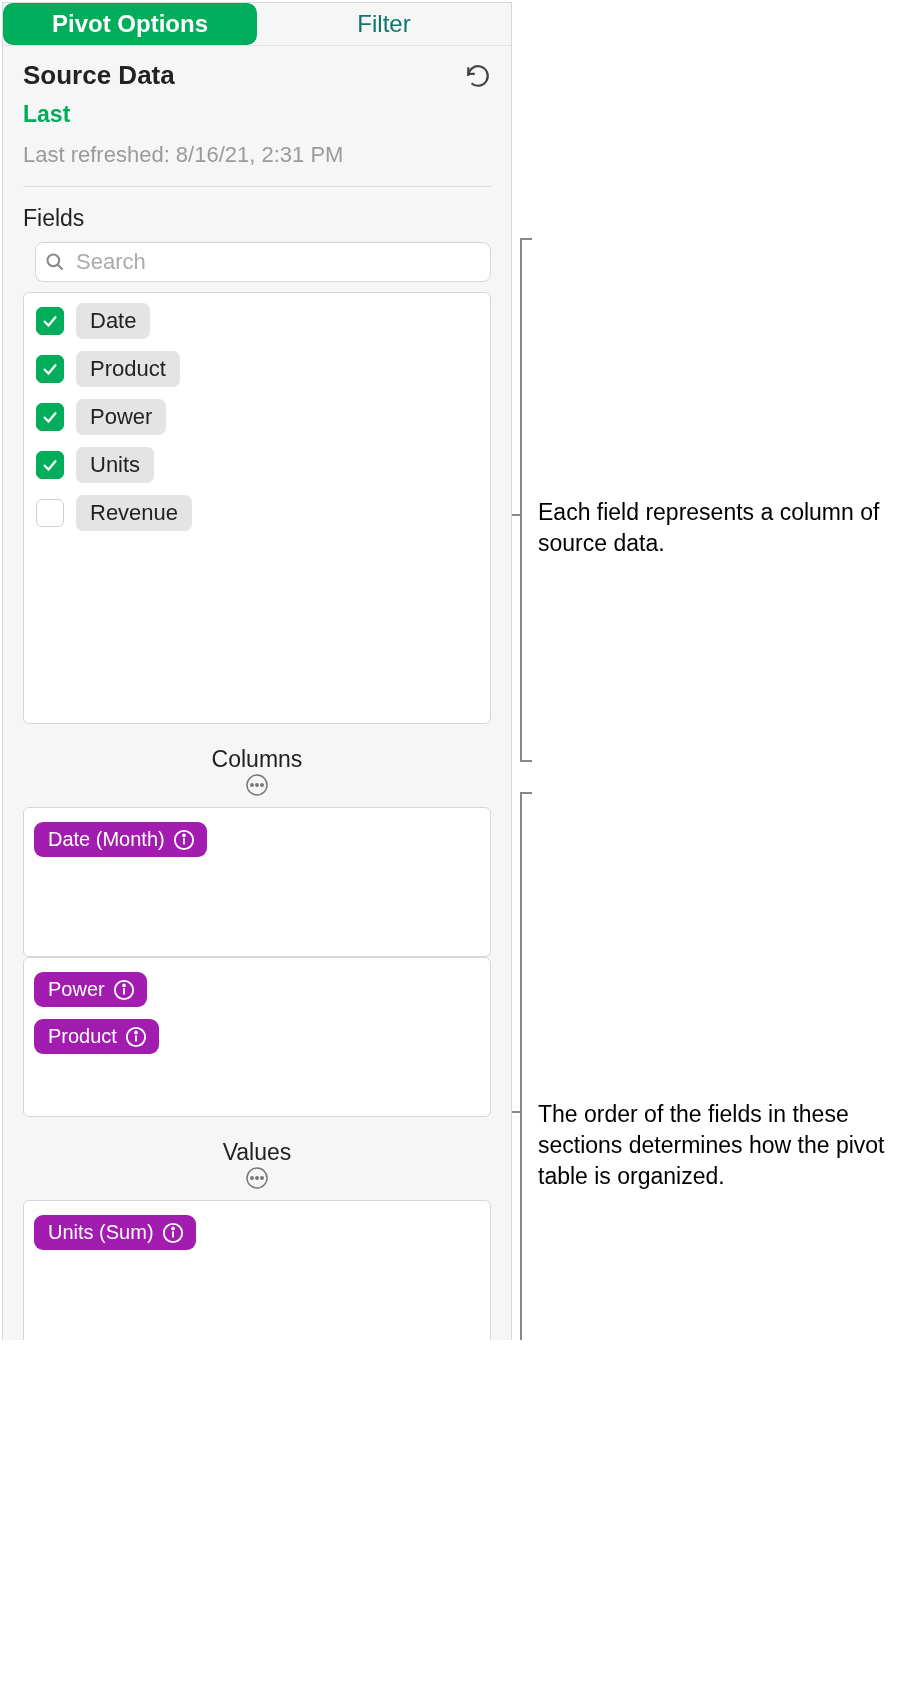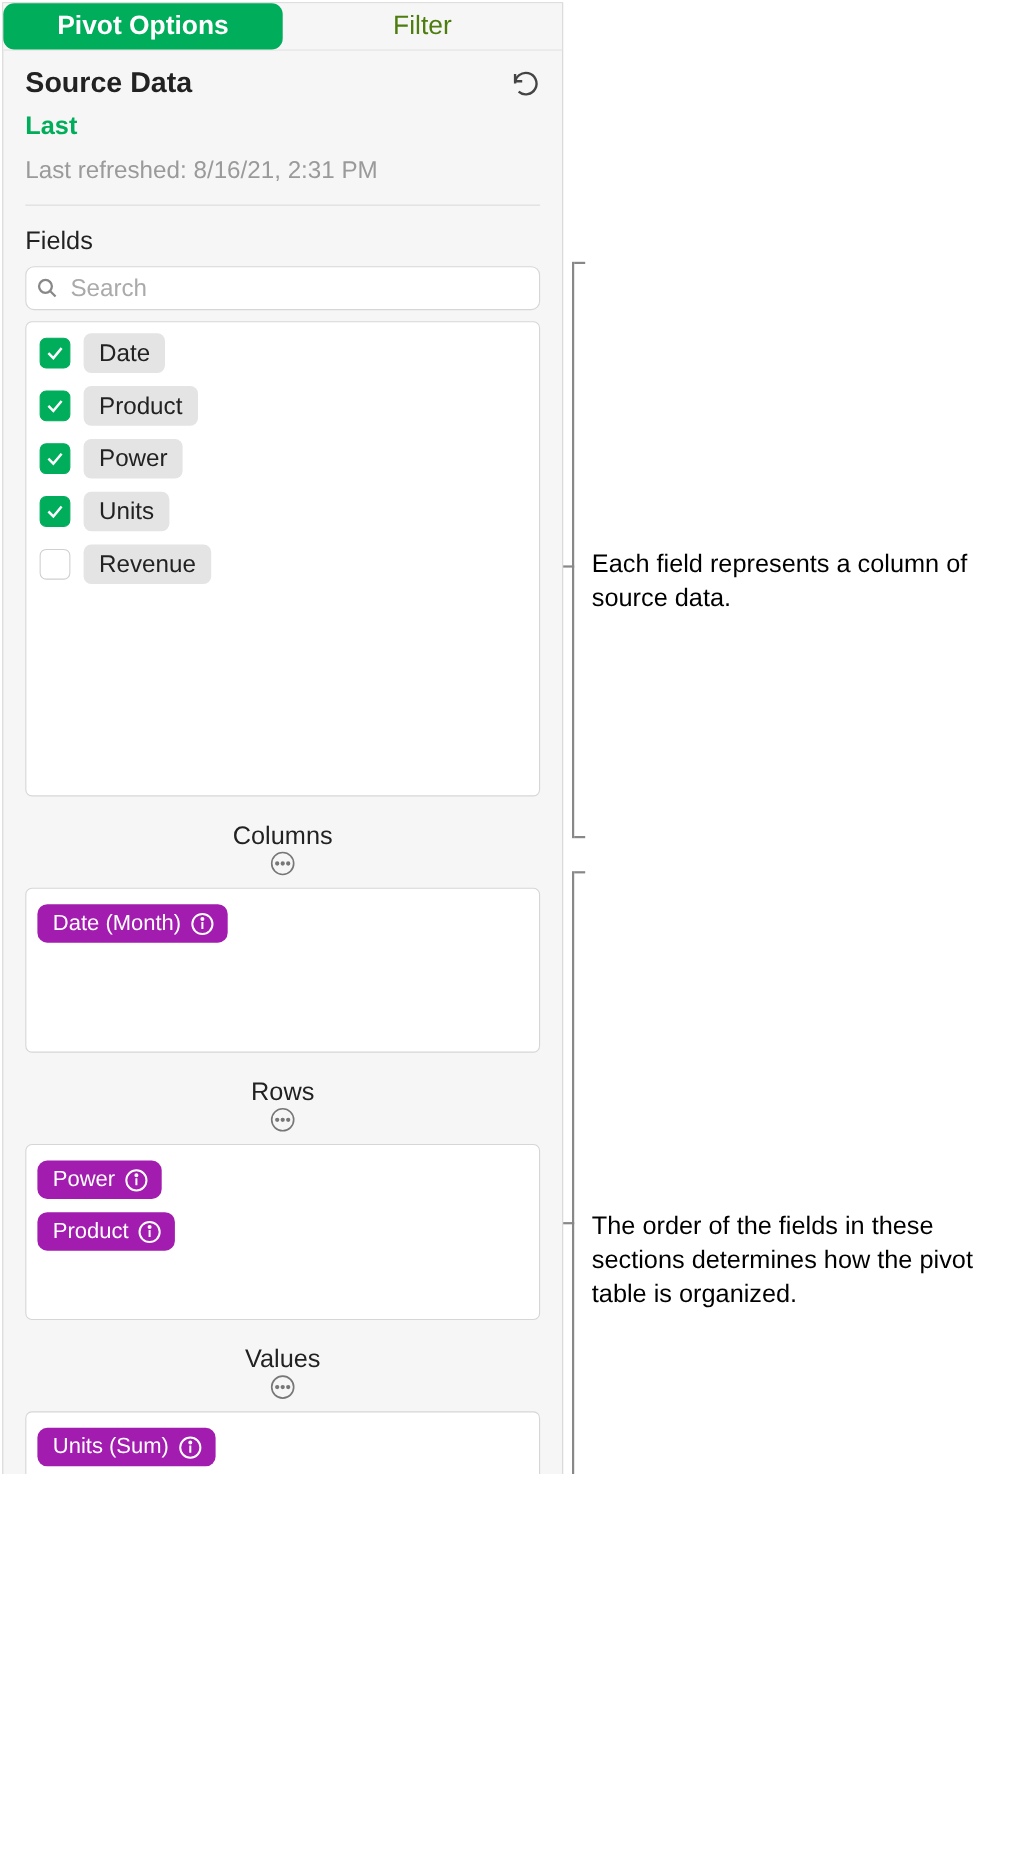--- a/index.html
+++ b/index.html
@@ -31,21 +31,21 @@
     height: 43px;
     background: #f6f6f6;
     border-bottom: 1px solid #e2e2e2;
   }
   .tab {
     flex: 1;
     display: flex;
     align-items: center;
     justify-content: center;
     font-size: 24px;
-    color: #4d7c0f;
+    color: #0f766e;
     cursor: default;
   }
   .tab.active {
     background: #00ad5b;
     color: #fff;
     font-weight: 600;
     border-radius: 10px;
   }
   
   .section {
@@ -81,21 +81,21 @@
     border: none;
     border-top: 1px solid #dcdcdc;
   }
   
   .fields-label, .sect-label {
     font-size: 23px;
     color: #222;
     margin: 18px 20px 10px 20px;
   }
   .search-wrap {
-    margin: 0 20px 10px 20px;
+    margin: 0 20px 10px 32px;
     position: relative;
   }
   .search-input {
     width: 100%;
     height: 40px;
     border-radius: 8px;
     border: 1px solid #d6d6d6;
     background: #fff;
     padding: 0 10px 0 40px;
     font-size: 22px;
@@ -309,29 +309,20 @@
       <div class="green-pill">
         <span>Date (Month)</span>
         <svg class="info-icon" viewBox="0 0 24 24" fill="none" stroke="#fff" stroke-width="2">
           <circle cx="12" cy="12" r="10"></circle>
           <line x1="12" y1="10" x2="12" y2="17"></line>
           <circle cx="12" cy="7" r="1" fill="#fff"></circle>
         </svg>
       </div>
     </div>
 
-    <div class="sect-head">
-      <div class="sect-label">Rows</div>
-      <svg class="more-icon" viewBox="0 0 24 24" fill="none" stroke="currentColor" stroke-width="1.5">
-        <circle cx="12" cy="12" r="10"></circle>
-        <circle cx="7" cy="12" r="1.2" fill="currentColor"></circle>
-        <circle cx="12" cy="12" r="1.2" fill="currentColor"></circle>
-        <circle cx="17" cy="12" r="1.2" fill="currentColor"></circle>
-      </svg>
-    </div>
     <div class="drop-box rows">
       <div class="green-pill">
         <span>Power</span>
         <svg class="info-icon" viewBox="0 0 24 24" fill="none" stroke="#fff" stroke-width="2">
           <circle cx="12" cy="12" r="10"></circle>
           <line x1="12" y1="10" x2="12" y2="17"></line>
           <circle cx="12" cy="7" r="1" fill="#fff"></circle>
         </svg>
       </div><br>
       <div class="green-pill">

